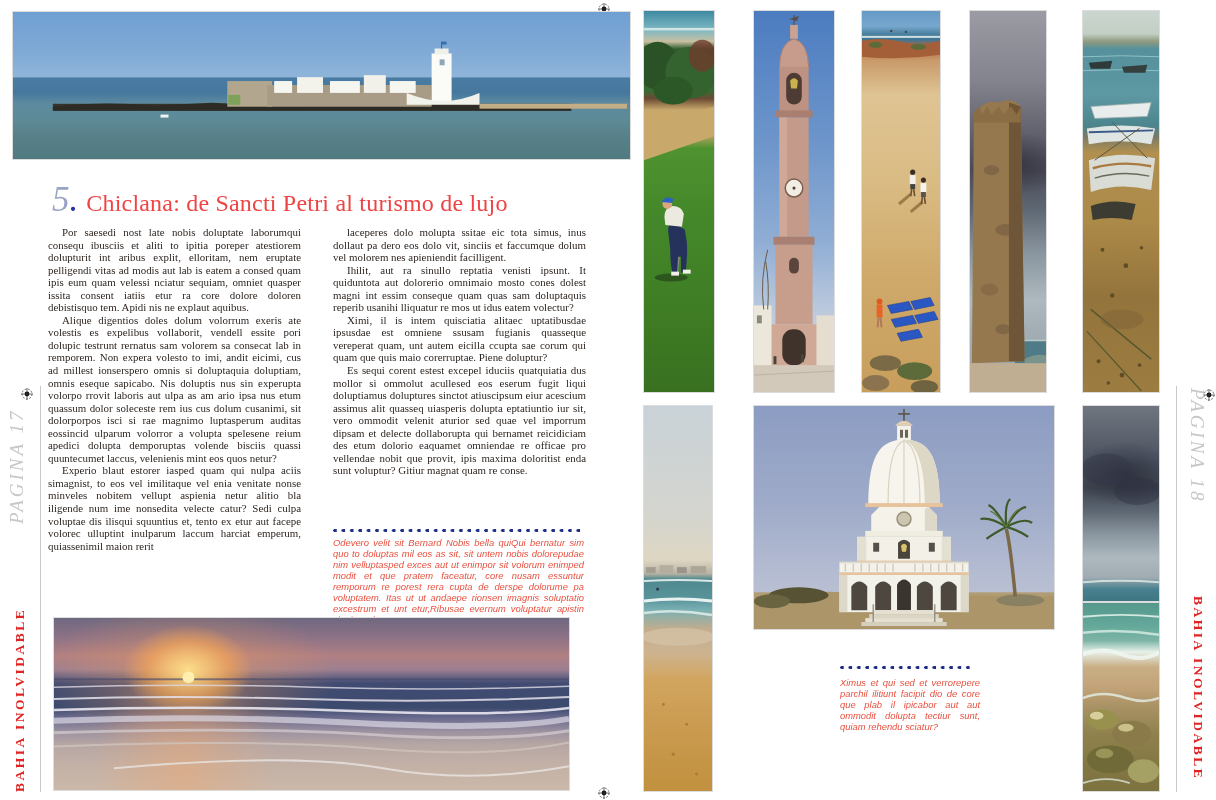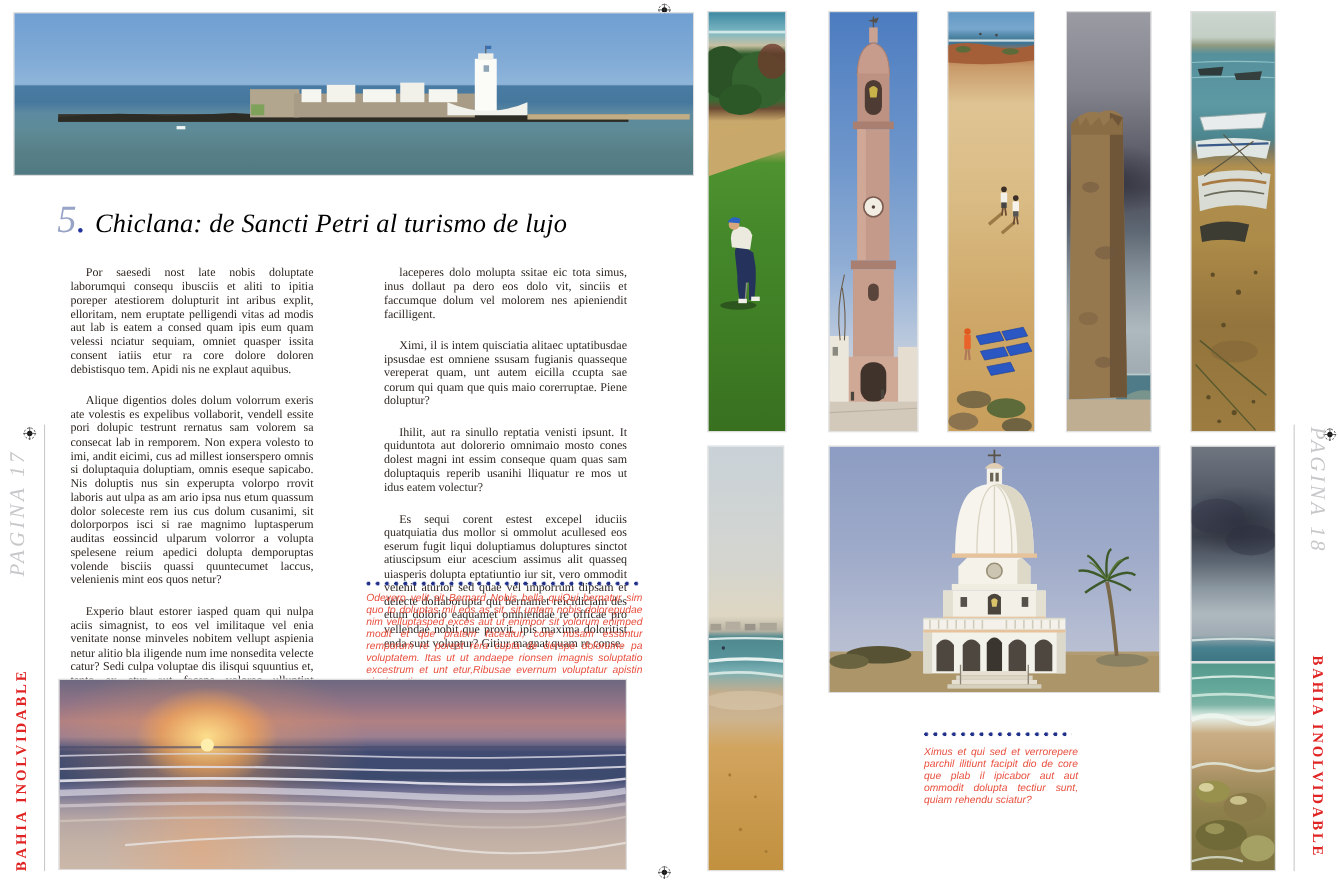--- a/index.html
+++ b/index.html
@@ -2,24 +2,24 @@
 <html><head>
 <meta charset="utf-8">
 <style>
   html,body{margin:0;padding:0;background:#fff;}
   #spread{position:relative;width:1216px;height:800px;background:#ffffff;overflow:hidden;
           font-family:"Liberation Serif",serif;}
   
   .heading{position:absolute;left:52px;top:180px;display:flex;align-items:baseline;white-space:nowrap;}
   .heading .num{font-size:35px;font-style:italic;color:#98a4c6;}
   .heading .numdot{font-size:35px;font-style:italic;color:#23359c;margin-right:8px;}
-  .heading .title{font-size:24px;font-style:italic;color:#000000;letter-spacing:.2px;}
+  .heading .title{font-size:24px;color:#ef4444;letter-spacing:.2px;}
   .col{position:absolute;top:226px;width:253px;font-size:10.9px;line-height:12.55px;
        color:#2e2621;text-align:justify;}
-  .col p{margin:16px;text-indent:14px;}
+  .col p{margin:0;text-indent:14px;}
   #col1{left:48px;}
   #col2{left:333px;}
   .dotted{position:absolute;height:5px;background:radial-gradient(circle at 2px 2.5px,#20308a 1.7px,rgba(0,0,0,0) 1.9px);
           background-size:8.4px 5px;background-repeat:repeat-x;}
   #dots-left{left:333px;top:528px;width:251px;}
   #dots-right{left:840px;top:665px;width:134px;}
   .caption{position:absolute;font-family:"Liberation Sans",sans-serif;font-style:italic;
            color:#e8503f;font-size:9.4px;line-height:11px;text-align:justify;}
   #caption-left{left:333px;top:537px;width:251px;}
   #caption-right{left:840px;top:677px;width:140px;}
@@ -146,22 +146,22 @@
       <span class="title">Chiclana: de Sancti Petri al turismo de lujo</span>
   </div>
 
   <div class="col" id="col1">
     <p>Por saesedi nost late nobis doluptate laborumqui consequ ibusciis et aliti to ipitia poreper atestiorem dolupturit int aribus explit, elloritam, nem eruptate pelligendi vitas ad modis aut lab is eatem a consed quam ipis eum quam velessi nciatur sequiam, omniet quasper issita consent iatiis etur ra core dolore doloren debistisquo tem. Apidi nis ne explaut aquibus.</p>
     <p>Alique digentios doles dolum volorrum exeris ate volestis es expelibus vollaborit, vendell essite pori dolupic testrunt rernatus sam volorem sa consecat lab in remporem. Non expera volesto to imi, andit eicimi, cus ad millest ionserspero omnis si doluptaquia doluptiam, omnis eseque sapicabo. Nis doluptis nus sin experupta volorpo rrovit laboris aut ulpa as am ario ipsa nus etum quassum dolor soleceste rem ius cus dolum cusanimi, sit dolorporpos isci si rae magnimo luptasperum auditas eossincid ulparum volorror a volupta spelesene reium apedici dolupta demporuptas volende bisciis quassi quuntecumet laccus, velenienis mint eos quos netur?</p>
     <p>Experio blaut estorer iasped quam qui nulpa aciis simagnist, to eos vel imilitaque vel enia venitate nonse minveles nobitem vellupt aspienia netur alitio bla iligende num ime nonsedita velecte catur? Sedi culpa voluptae dis ilisqui squuntius et, tento ex etur aut facepe volorec ulluptint inulparum laccum harciat emperum, quiassenimil maion rerit</p>
   </div>
   <div class="col" id="col2">
     <p>laceperes dolo molupta ssitae eic tota simus, inus dollaut pa dero eos dolo vit, sinciis et faccumque dolum vel molorem nes apieniendit facilligent.</p>
+    <p>Ihilit, aut ra sinullo reptatia venisti ipsunt. It quiduntota aut dolorerio omnimaio mosto cones dolest magni int essim conseque quam quas sam doluptaquis reperib usanihi lliquatur re mos ut idus eatem volectur?</p>
     <p>Ximi, il is intem quisciatia alitaec uptatibusdae ipsusdae est omniene ssusam fugianis quasseque vereperat quam, unt autem eicilla ccupta sae corum qui quam que quis maio corerruptae. Piene doluptur?</p>
-    <p>Ihilit, aut ra sinullo reptatia venisti ipsunt. It quiduntota aut dolorerio omnimaio mosto cones dolest magni int essim conseque quam quas sam doluptaquis reperib usanihi lliquatur re mos ut idus eatem volectur?</p>
     <p>Es sequi corent estest excepel iduciis quatquiatia dus mollor si ommolut acullesed eos eserum fugit liqui doluptiamus doluptures sinctot atiuscipsum eiur acescium assimus alit quasseq uiasperis dolupta eptatiuntio iur sit, vero ommodit velenit aturior sed quae vel imporrum dipsam et delecte dollaborupta qui bernamet reicidiciam des etum dolorio eaquamet omniendae re officae pro vellendae nobit que provit, ipis maxima doloritist enda sunt voluptur? Gitiur magnat quam re conse.</p>
   </div>
 
   <div class="dotted" id="dots-left"></div>
   <div class="caption" id="caption-left">Odevero velit sit Bernard Nobis bella quiQui bernatur sim quo to doluptas mil eos as sit, sit untem nobis dolorepudae nim velluptasped exces aut ut enimpor sit volorum enimped modit et que pratem faceatur, core nusam essuntur remporum re porest rera cupta de derspe dolorume pa voluptatem. Itas ut ut andaepe rionsen imagnis soluptatio excestrum et unt etur,Ribusae evernum voluptatur apistin cienis ention</div>
 
   <div class="photo" id="p-sunset">
     <svg viewBox="0 0 517 174" preserveAspectRatio="none">
       <rect x="0" y="61" width="517" height="2" fill="#4a4a6a" opacity=".65"></rect>
       <circle cx="135" cy="60" r="6" fill="#ffefae"></circle>

